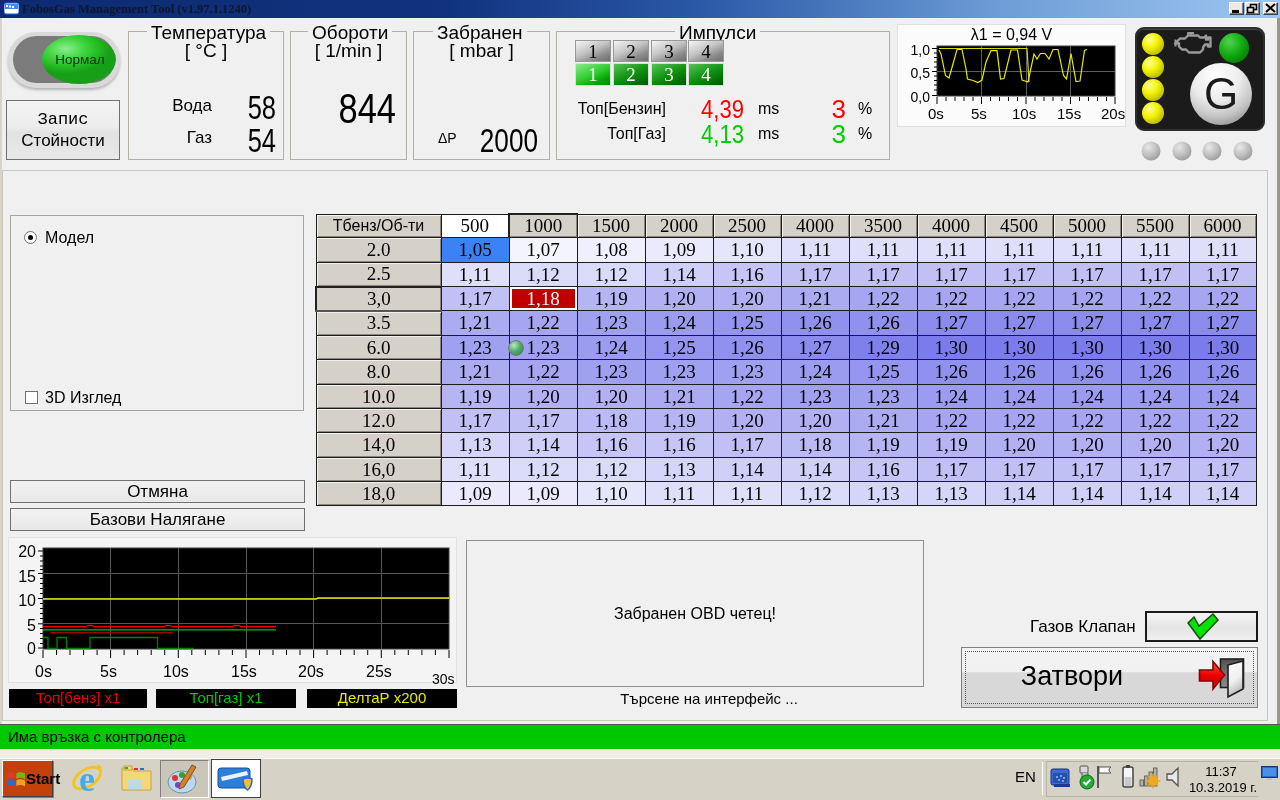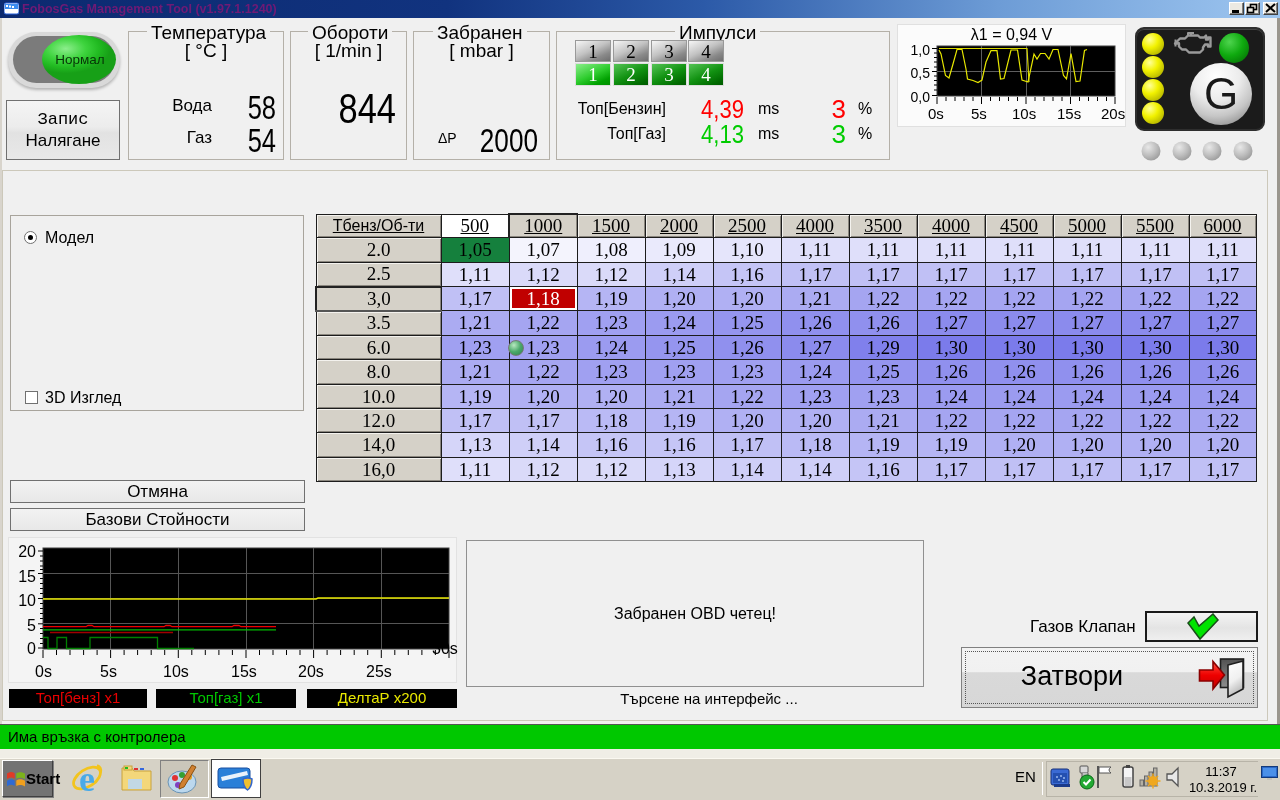--- a/index.html
+++ b/index.html
@@ -3,21 +3,21 @@
 <meta charset="utf-8">
 <style>
 * { margin:0; padding:0; box-sizing:border-box; }
 html,body { width:1280px; height:800px; overflow:hidden; }
 body { font-family:"Liberation Sans", sans-serif; background:#f0f0f0; position:relative; }
 .abs { position:absolute; }
 
 
 #titlebar { left:0; top:0; width:1280px; height:18px;
   background:linear-gradient(90deg,#0c2a70 0%,#11337f 35%,#2c5aa8 55%,#6d9cd6 78%,#9ec6f0 100%); }
-#titletext { left:22px; top:2px; color:#701a75; font-weight:bold; font-size:12.5px; }
+#titletext { left:22px; top:2px; color:#0f172a; font-weight:bold; font-size:12.5px;font-family:Liberation Serif, serif; }
 .tbtn { top:2px; width:15px; height:13px; background:#ece9e2; border:1px solid #fff;
   border-right-color:#404040; border-bottom-color:#404040; box-shadow:inset -1px -1px 0 #808080;
   font-size:9px; text-align:center; line-height:11px; color:#000; font-weight:bold; }
 
 
 .groupbox { border:1px solid #b4b0a8; }
 .grouplabel { background:#f0f0f0; padding:0 4px; font-size:19px; color:#000; white-space:nowrap; }
 
 
 #mainpanel { left:2px; top:170px; width:1266px; height:551px; border:1px solid #ccc8ba; background:#f0f0f0; }
@@ -56,21 +56,21 @@
       <path d="M2 1 L11 9 M11 1 L2 9" stroke="#000" stroke-width="2"></path>
     </svg></div>
 
 <div class="abs" style="left:8px;top:32px;width:112px;height:56px;border-radius:28px;background:#d9d9d9;box-shadow:0 2px 3px rgba(0,0,0,0.25);"></div>
 <div class="abs" style="left:13px;top:36px;width:102px;height:47px;border-radius:24px;background:#7b7b7b;"></div>
 <div class="abs" style="left:42px;top:35px;width:74px;height:49px;border-radius:50%;background:radial-gradient(ellipse 60% 50% at 32% 28%, #8cee8c 0%, #3ed43e 45%, #22bb22 75%, #17a017 100%);"></div>
 <div class="abs" style="left:50px;top:52px;width:60px;height:16px;font-size:13.5px;color:#073307;text-align:center;">Нормал</div>
 
 <div class="abs winbtn" style="left:6px;top:100px;width:114px;height:60px;background:linear-gradient(#f4f4f4,#ececec 45%,#e2e2e2 55%,#e8e8e8);">
   <div style="margin-top:9px;font-size:17px;font-family:Liberation Mono, monospace;">Запис</div>
-  <div style="font-size:17px;margin-top:2px;">Налягане</div>
+  <div style="font-size:17px;margin-top:2px;">Стойности</div>
 </div>
 
 <div class="abs groupbox" style="left:128px;top:31px;width:156px;height:129px;"></div>
 <div class="abs grouplabel" style="left:147px;top:22px;">Температура</div>
 <div class="abs" style="left:128px;top:40px;width:156px;text-align:center;font-size:19px;">[ °C ]</div>
 <div class="abs" style="left:140px;top:96px;width:72px;text-align:right;font-size:17px;">Вода</div>
 <div class="abs" style="left:180px;top:88px;width:96px;text-align:right;font-size:34px;transform:scaleX(0.75);transform-origin:100% 50%;">58</div>
 <div class="abs" style="left:140px;top:128px;width:72px;text-align:right;font-size:17px;">Газ</div>
 <div class="abs" style="left:180px;top:121px;width:96px;text-align:right;font-size:34px;transform:scaleX(0.75);transform-origin:100% 50%;">54</div>
 
@@ -216,57 +216,57 @@
 <div id="mainpanel" class="abs"></div>
 
 <div class="abs groupbox" style="left:10px;top:215px;width:294px;height:196px;border-color:#a8a49c;"></div>
 <div class="abs" style="left:24px;top:231px;width:13px;height:13px;border-radius:50%;background:#fff;border:1px solid #707070;"></div>
 <div class="abs" style="left:28px;top:235px;width:5px;height:5px;border-radius:50%;background:#000;"></div>
 <div class="abs" style="left:45px;top:229px;font-size:16px;text-align:center;">Модел</div>
 <div class="abs" style="left:25px;top:391px;width:13px;height:13px;background:#fff;border:1px solid #707070;"></div>
 <div class="abs" style="left:45px;top:389px;font-size:16px;">3D Изглед</div>
 
 <div class="abs winbtn" style="left:10px;top:480px;width:295px;height:23px;font-size:17px;line-height:21px;background:linear-gradient(#f2f2f2,#e8e8e8);">Отмяна</div>
-<div class="abs winbtn" style="left:10px;top:508px;width:295px;height:23px;font-size:17px;line-height:21px;background:linear-gradient(#f2f2f2,#e8e8e8);">Базови Стойности</div>
+<div class="abs winbtn" style="left:10px;top:508px;width:295px;height:23px;font-size:17px;line-height:21px;background:linear-gradient(#f2f2f2,#e8e8e8);">Базови Налягане</div>
 
 <table id="maptable" class="abs" style="left:315px;top:213px;">
 <colgroup>
       <col style="width:125px">
       <col style="width:68px">
       <col style="width:68px">
       <col style="width:68px">
       <col style="width:68px">
       <col style="width:68px">
       <col style="width:68px">
       <col style="width:68px">
       <col style="width:68px">
       <col style="width:68px">
       <col style="width:68px">
       <col style="width:68px">
       <col style="width:67px">
     </colgroup>
 <tbody>
-      <tr style="height:15px;text-decoration:underline;">
+      <tr style="height:15px;">
         <td class="hdr hdrtl" style="">Тбенз/Об-ти</td>
         <td class="" style="background:#fff;">500</td>
         <td class="hdr" style="border-top:2px solid #222;border-left:2px solid #222;box-shadow:inset -1px -1px 0 #8a867e;">1000</td>
         <td class="hdr" style="">1500</td>
         <td class="hdr" style="">2000</td>
         <td class="hdr" style="">2500</td>
         <td class="hdr" style="">4000</td>
         <td class="hdr" style="">3500</td>
         <td class="hdr" style="">4000</td>
         <td class="hdr" style="">4500</td>
         <td class="hdr" style="">5000</td>
         <td class="hdr" style="">5500</td>
         <td class="hdr" style="">6000</td>
       </tr>
 <tr style="height:25px;">
         <td class="hdr" style="">2.0</td>
-        <td style="background:#15803d;">1,05</td>
+        <td style="background:#3b82f6;">1,05</td>
         <td style="background:rgb(244,244,253);">1,07</td>
         <td style="background:rgb(239,239,253);">1,08</td>
         <td style="background:rgb(234,234,252);">1,09</td>
         <td style="background:rgb(229,229,251);">1,10</td>
         <td style="background:rgb(223,223,250);">1,11</td>
         <td style="background:rgb(223,223,250);">1,11</td>
         <td style="background:rgb(223,223,250);">1,11</td>
         <td style="background:rgb(223,223,250);">1,11</td>
         <td style="background:rgb(223,223,250);">1,11</td>
         <td style="background:rgb(223,223,250);">1,11</td>
@@ -399,20 +399,35 @@
         <td style="background:rgb(218,218,249);">1,12</td>
         <td style="background:rgb(213,213,249);">1,13</td>
         <td style="background:rgb(207,207,248);">1,14</td>
         <td style="background:rgb(207,207,248);">1,14</td>
         <td style="background:rgb(197,197,246);">1,16</td>
         <td style="background:rgb(192,192,245);">1,17</td>
         <td style="background:rgb(192,192,245);">1,17</td>
         <td style="background:rgb(192,192,245);">1,17</td>
         <td style="background:rgb(192,192,245);">1,17</td>
         <td style="background:rgb(192,192,245);">1,17</td>
+      </tr>
+<tr style="height:24px;">
+        <td class="hdr" style="">18,0</td>
+        <td style="background:rgb(234,234,252);">1,09</td>
+        <td style="background:rgb(234,234,252);">1,09</td>
+        <td style="background:rgb(229,229,251);">1,10</td>
+        <td style="background:rgb(223,223,250);">1,11</td>
+        <td style="background:rgb(223,223,250);">1,11</td>
+        <td style="background:rgb(218,218,249);">1,12</td>
+        <td style="background:rgb(213,213,249);">1,13</td>
+        <td style="background:rgb(213,213,249);">1,13</td>
+        <td style="background:rgb(207,207,248);">1,14</td>
+        <td style="background:rgb(207,207,248);">1,14</td>
+        <td style="background:rgb(207,207,248);">1,14</td>
+        <td style="background:rgb(207,207,248);">1,14</td>
       </tr>
 </tbody>
   </table>
 
 <div class="abs" style="left:508px;top:340px;width:16px;height:16px;border-radius:50%;background:radial-gradient(circle at 35% 30%,#b8e8c0 0%,#4aa86a 50%,#2e8050 100%);border:1px solid #777;"></div>
 
 <div class="abs" style="left:8px;top:537px;width:449px;height:146px;background:#f4f4f4;border:1px solid #e2e2e2;"></div>
 <div class="abs" style="left:6px;top:543px;width:30px;text-align:right;font-size:16px;">20</div>
 <div class="abs" style="left:6px;top:568px;width:30px;text-align:right;font-size:16px;">15</div>
 <div class="abs" style="left:6px;top:592px;width:30px;text-align:right;font-size:16px;">10</div>
@@ -491,21 +506,21 @@
   <polyline points="7,80.7 50,80.7 52,79.5 56,79.5 58,80.7 128,80.7 130,79.5 134,79.5 136,80.7 196,80.7 198,79.5 203,79.5 205,80.7 240,80.7" fill="none" stroke="#ee0000" stroke-width="1.3"></polyline>
   <line x1="7" y1="83.8" x2="240" y2="83.8" stroke="#00bb00" stroke-width="1.3"></line>
   <polyline points="7,91.5 12,91.5 12,102.5 21,102.5 21,91.5 30.5,91.5 30.5,102.5 54,102.5 54,91.5 121.5,91.5 121.5,102.5 158,102.5" fill="none" stroke="#008000" stroke-width="1.3"></polyline>
 </svg>
 <div class="abs" style="left:35px;top:663px;font-size:16px;">0s</div>
 <div class="abs" style="left:100px;top:663px;font-size:16px;">5s</div>
 <div class="abs" style="left:163px;top:663px;font-size:16px;">10s</div>
 <div class="abs" style="left:231px;top:663px;font-size:16px;">15s</div>
 <div class="abs" style="left:298px;top:663px;font-size:16px;">20s</div>
 <div class="abs" style="left:366px;top:663px;font-size:16px;">25s</div>
-<div class="abs" style="left:432px;top:640px;font-size:16px;">30s</div>
+<div class="abs" style="left:432px;top:671px;font-size:14px;">30s</div>
 
 <div class="abs blackbox" style="left:9px;top:689px;width:138px;height:19px;text-align:center;color:#e80000;font-size:15px;line-height:18px;">Топ[бенз] x1</div>
 <div class="abs blackbox" style="left:156px;top:689px;width:140px;height:19px;text-align:center;color:#00c800;font-size:15px;line-height:18px;">Топ[газ] x1</div>
 <div class="abs blackbox" style="left:307px;top:689px;width:150px;height:19px;text-align:center;color:#e8e800;font-size:15px;line-height:18px;">ДелтаР x200</div>
 
 <div class="abs" style="left:466px;top:540px;width:458px;height:147px;border:1px solid #909090;background:#f0f0f0;"></div>
 <div class="abs" style="left:466px;top:605px;width:458px;text-align:center;font-size:16px;">Забранен OBD четец!</div>
 <div class="abs" style="left:480px;top:690px;width:458px;text-align:center;font-size:15px;">Търсене на интерфейс ...</div>
 
 <div class="abs" style="left:1030px;top:617px;font-size:17px;">Газов Клапан</div>
@@ -543,21 +558,21 @@
 <div class="abs" style="left:0;top:18px;width:2px;height:731px;background:#d8d4cc;"></div>
 <div class="abs" style="left:1277px;top:18px;width:3px;height:731px;background:#9a968e;"></div>
 <div class="abs" style="left:0;top:749px;width:1280px;height:9px;background:#f0eee6;"></div>
 
 <div class="abs" style="left:0;top:724px;width:1280px;height:25px;background:#00c800;border-top:1px solid #555;">
   <div style="margin:3px 0 0 8px;font-size:15px;color:#000;">Има връзка с контролера</div>
 </div>
 
 <div class="abs" style="left:0;top:758px;width:1280px;height:42px;background:#d6d2c6;border-top:1px solid #fbf9f1;"></div>
 
-<div class="abs" style="left:2px;top:760px;width:51px;height:37px;background:#737373;border:1px solid #fff;border-right-color:#404040;border-bottom-color:#404040;box-shadow:1px 1px 0 #808080;">
+<div class="abs" style="left:2px;top:760px;width:51px;height:37px;background:#c2410c;border:1px solid #fff;border-right-color:#404040;border-bottom-color:#404040;box-shadow:1px 1px 0 #808080;">
   <svg style="position:absolute;left:3px;top:7px" width="20" height="20" viewBox="0 0 20 20">
     <path d="M1 5.5 C3.5 3.5 6 3.5 8.7 5.2 L8.7 10.8 C6 9.1 3.5 9.1 1 11.1 Z" fill="#e03a26"></path>
     <path d="M10.3 5.2 C13 3.7 15.5 3.8 19 5.6 L19 11.2 C15.5 9.4 13 9.3 10.3 10.8 Z" fill="#7bb21c"></path>
     <path d="M1 12.7 C3.5 10.7 6 10.7 8.7 12.4 L8.7 18 C6 16.3 3.5 16.3 1 18.3 Z" fill="#2e6ad4"></path>
     <path d="M10.3 12.4 C13 10.9 15.5 11 19 12.8 L19 18.4 C15.5 16.6 13 16.5 10.3 18 Z" fill="#f0a01e"></path>
   </svg>
   <div style="position:absolute;left:23px;top:9px;font-size:15px;font-weight:bold;">Start</div>
 </div>
 
 <svg class="abs" style="left:71px;top:760px" width="34" height="36" viewBox="0 0 34 36">

